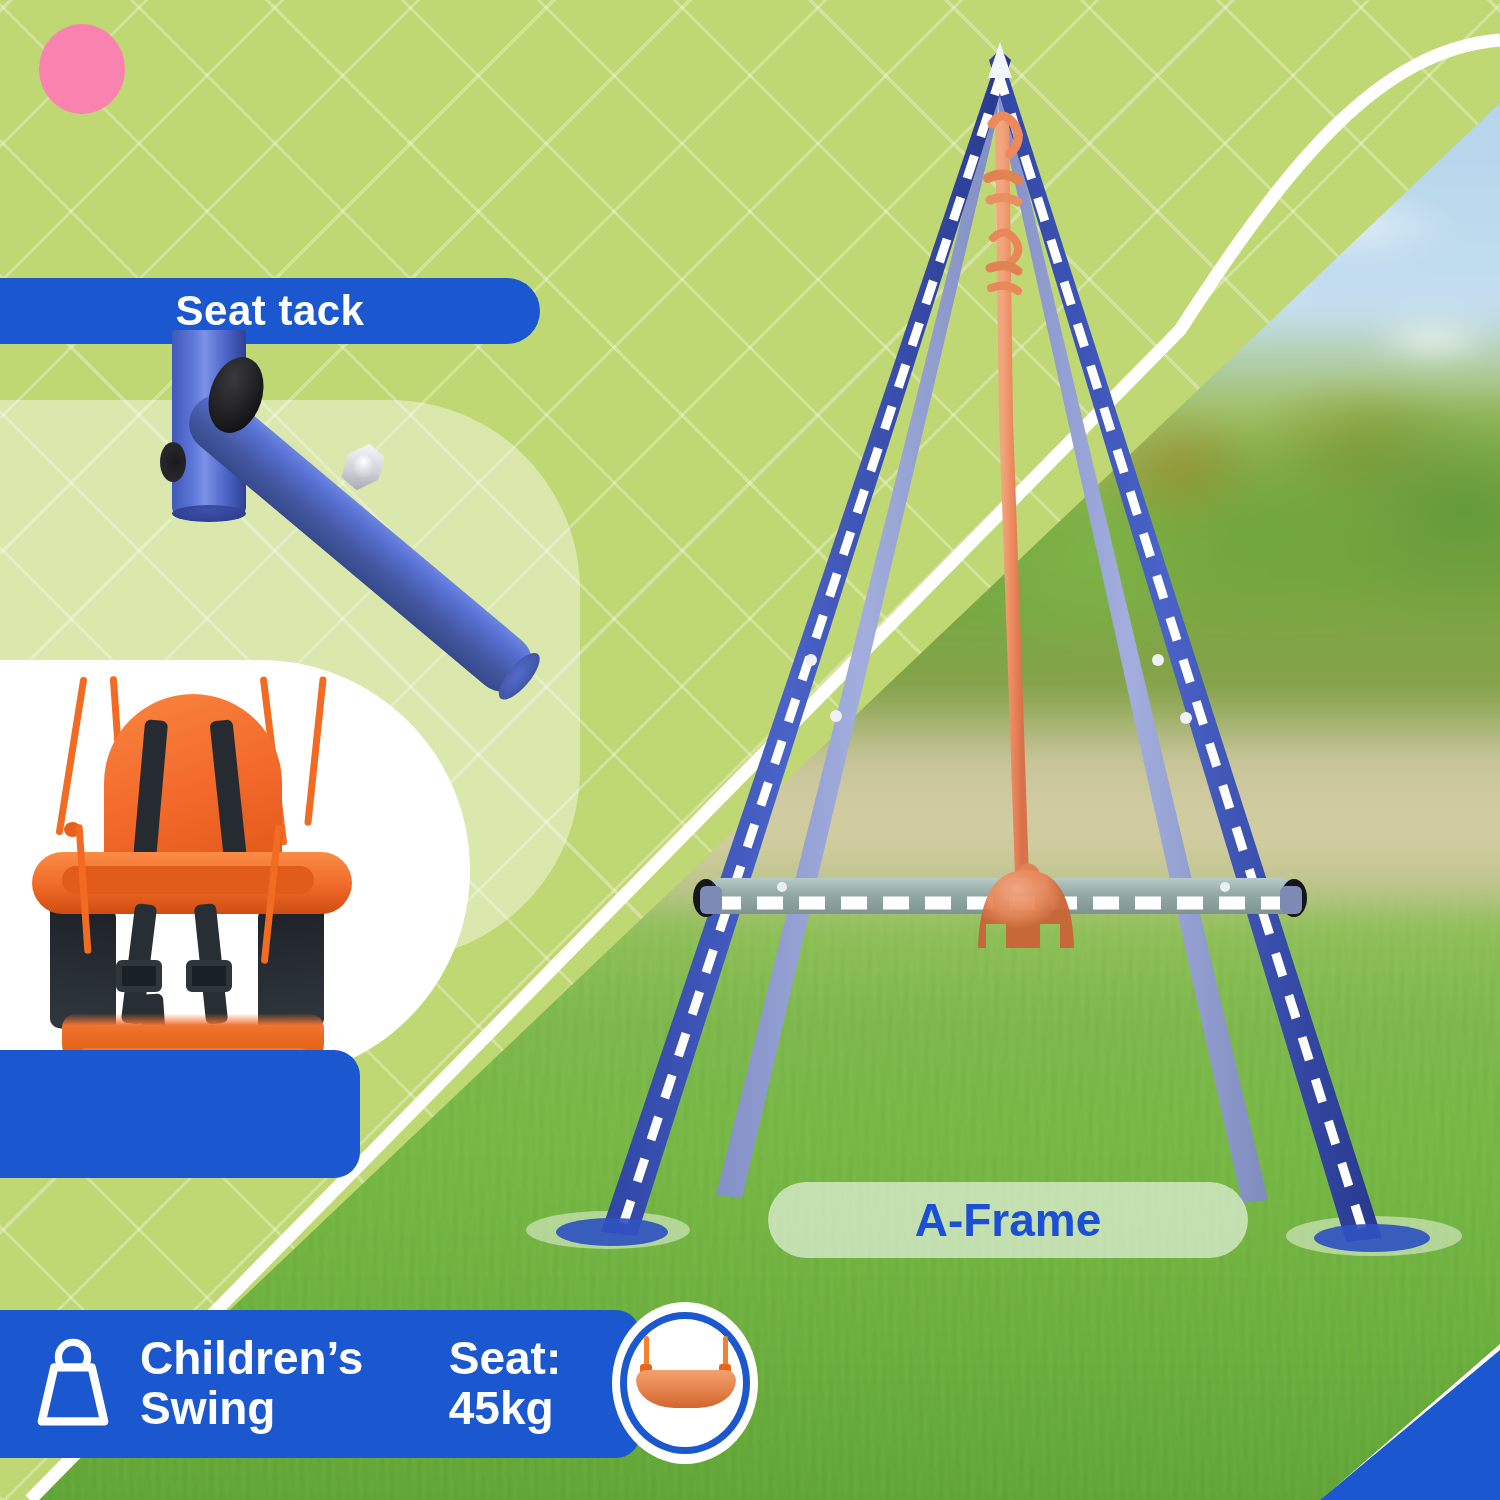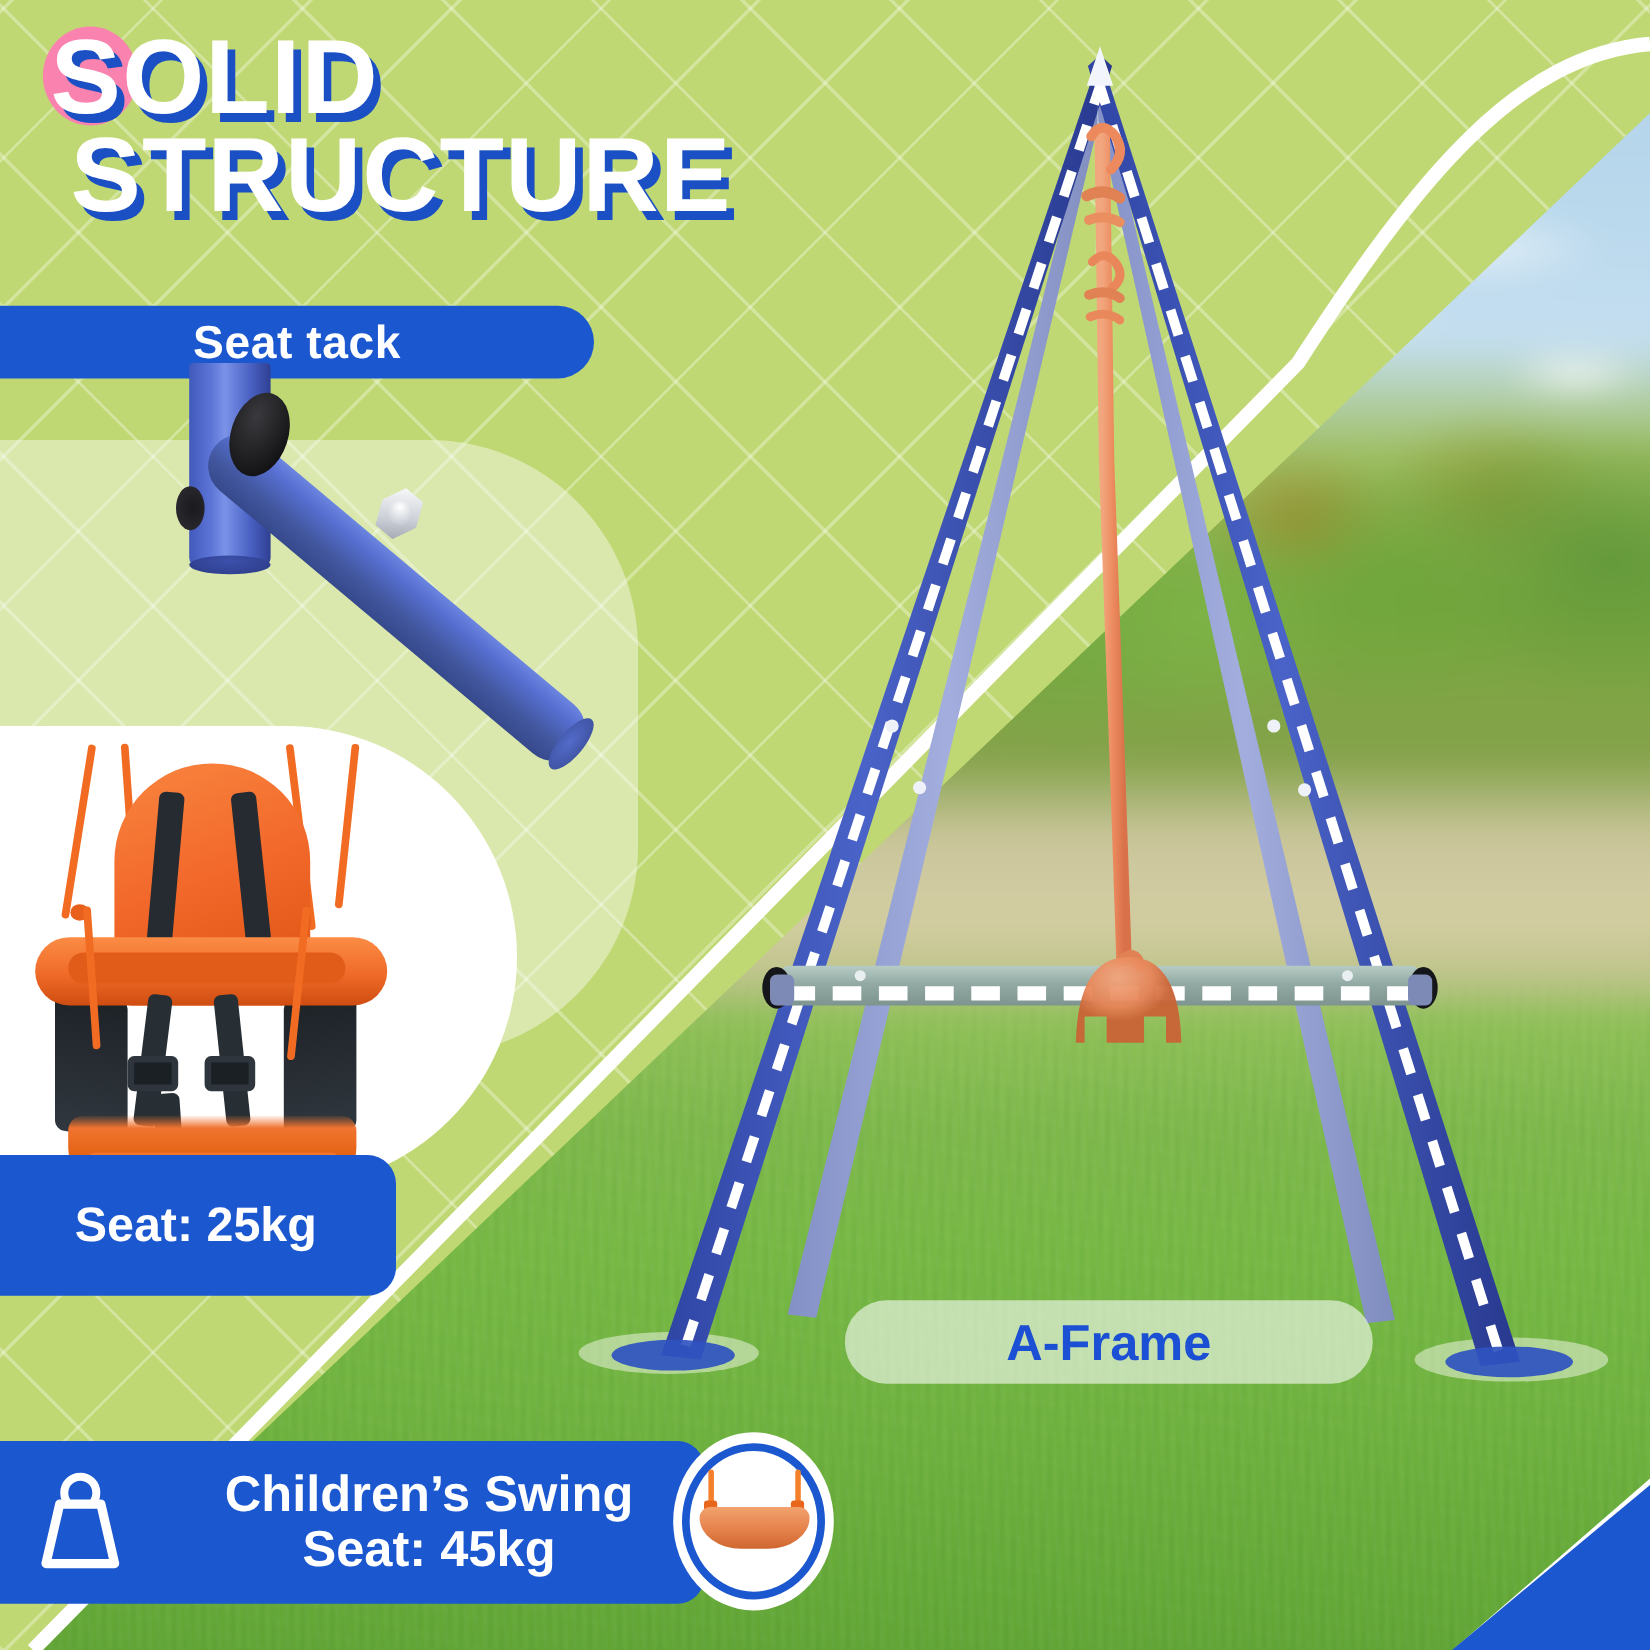--- a/index.html
+++ b/index.html
@@ -239,21 +239,21 @@
   .pill-aframe span { color:#1b4fd4; font-size:46px; font-weight:bold; }
 
   
   .pill-children {
     position:absolute; left:-40px; top:1310px; width:680px; height:148px;
     background:#1b57cf; border-radius:0 24px 24px 0;
     display:flex; align-items:center; padding-left:60px;
   }
   .weight-icon { width:106px; height:104px; flex:0 0 auto; margin-right:14px; }
   .children-text {
-    display:flex; flex-direction:column; align-items:center; justify-content:center;
+    display:flex; flex-direction:row; align-items:center; justify-content:center;
     flex:1 1 auto;
   }
   .children-text span { color:#fff; font-size:46px; font-weight:bold; line-height:1.08; }
 
   
   .badge {
     position:absolute; left:612px; top:1302px; width:146px; height:162px;
     background:#ffffff; border-radius:50%;
     box-shadow:0 0 0 0 #fff;
     display:flex; align-items:center; justify-content:center;
@@ -357,24 +357,20 @@
 
     <path d="M 1022 872 q 10 -8 14 6" stroke="#e08253" stroke-width="11" fill="none" stroke-linecap="round"></path>
     <path d="M 978 948 q 2 -78 48 -78 q 46 0 48 78 L 1060 948 L 1060 924 L 1040 924
              L 1040 948 L 1006 948 L 1006 924 L 986 924 L 986 948 Z" fill="url(#gSeat)" opacity=".95"></path>
 
     <ellipse cx="612" cy="1232" rx="56" ry="14" fill="#2f52c0" opacity=".92"></ellipse>
     <ellipse cx="1372" cy="1238" rx="58" ry="14" fill="#2f52c0" opacity=".92"></ellipse>
   </svg>
 
   <div class="pink-dot"></div>
-  <div class="title">
-    <span>SOLID</span>
-    <span class="l2">STRUCTURE</span>
-  </div>
 
   <div class="pill-thumbtack">
     <span>Seat tack</span>
   </div>
 
   <div class="tt">
     <div class="tt-vertical"></div>
     <div class="tt-arm"></div>
     <div class="tt-socket"></div>
     <div class="tt-cap"></div>
@@ -402,21 +398,20 @@
       <div class="buckle b2"></div>
       <div class="crotch-strap"></div>
       <div class="rope r5"></div>
       <div class="rope r6"></div>
       <div class="seat-base"></div>
       <div class="seat-base2"></div>
     </div>
   </div>
 
   <div class="pill-baby">
-    <span>Seat: 25kg</span>
   </div>
 
   <div class="pill-aframe">
     <span>A-Frame</span>
   </div>
 
   <div class="pill-children">
     <svg class="weight-icon" viewBox="0 0 100 100">
       <path d="M50 10 a14 14 0 0 1 14 14 a14 14 0 0 1 -4 10
                M50 10 a14 14 0 0 0 -14 14 a14 14 0 0 0 4 10" fill="none" stroke="#ffffff" stroke-width="7" stroke-linecap="round"></path>

